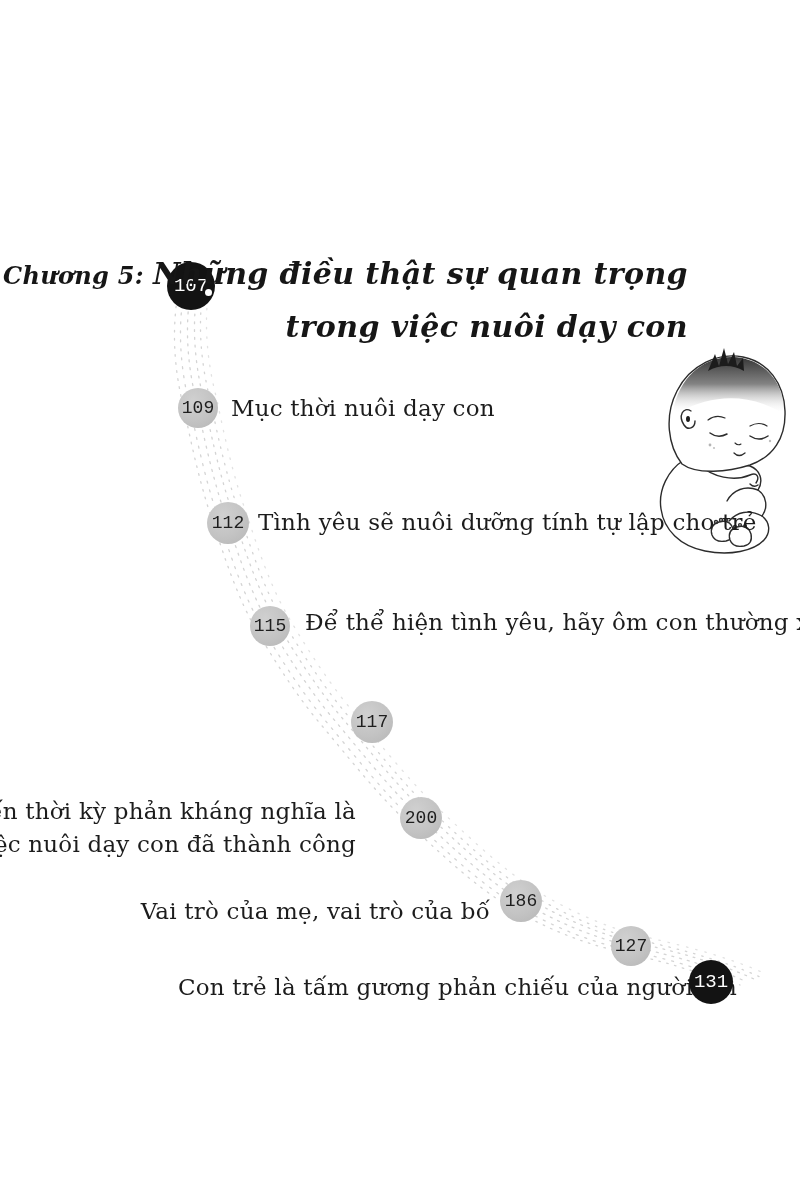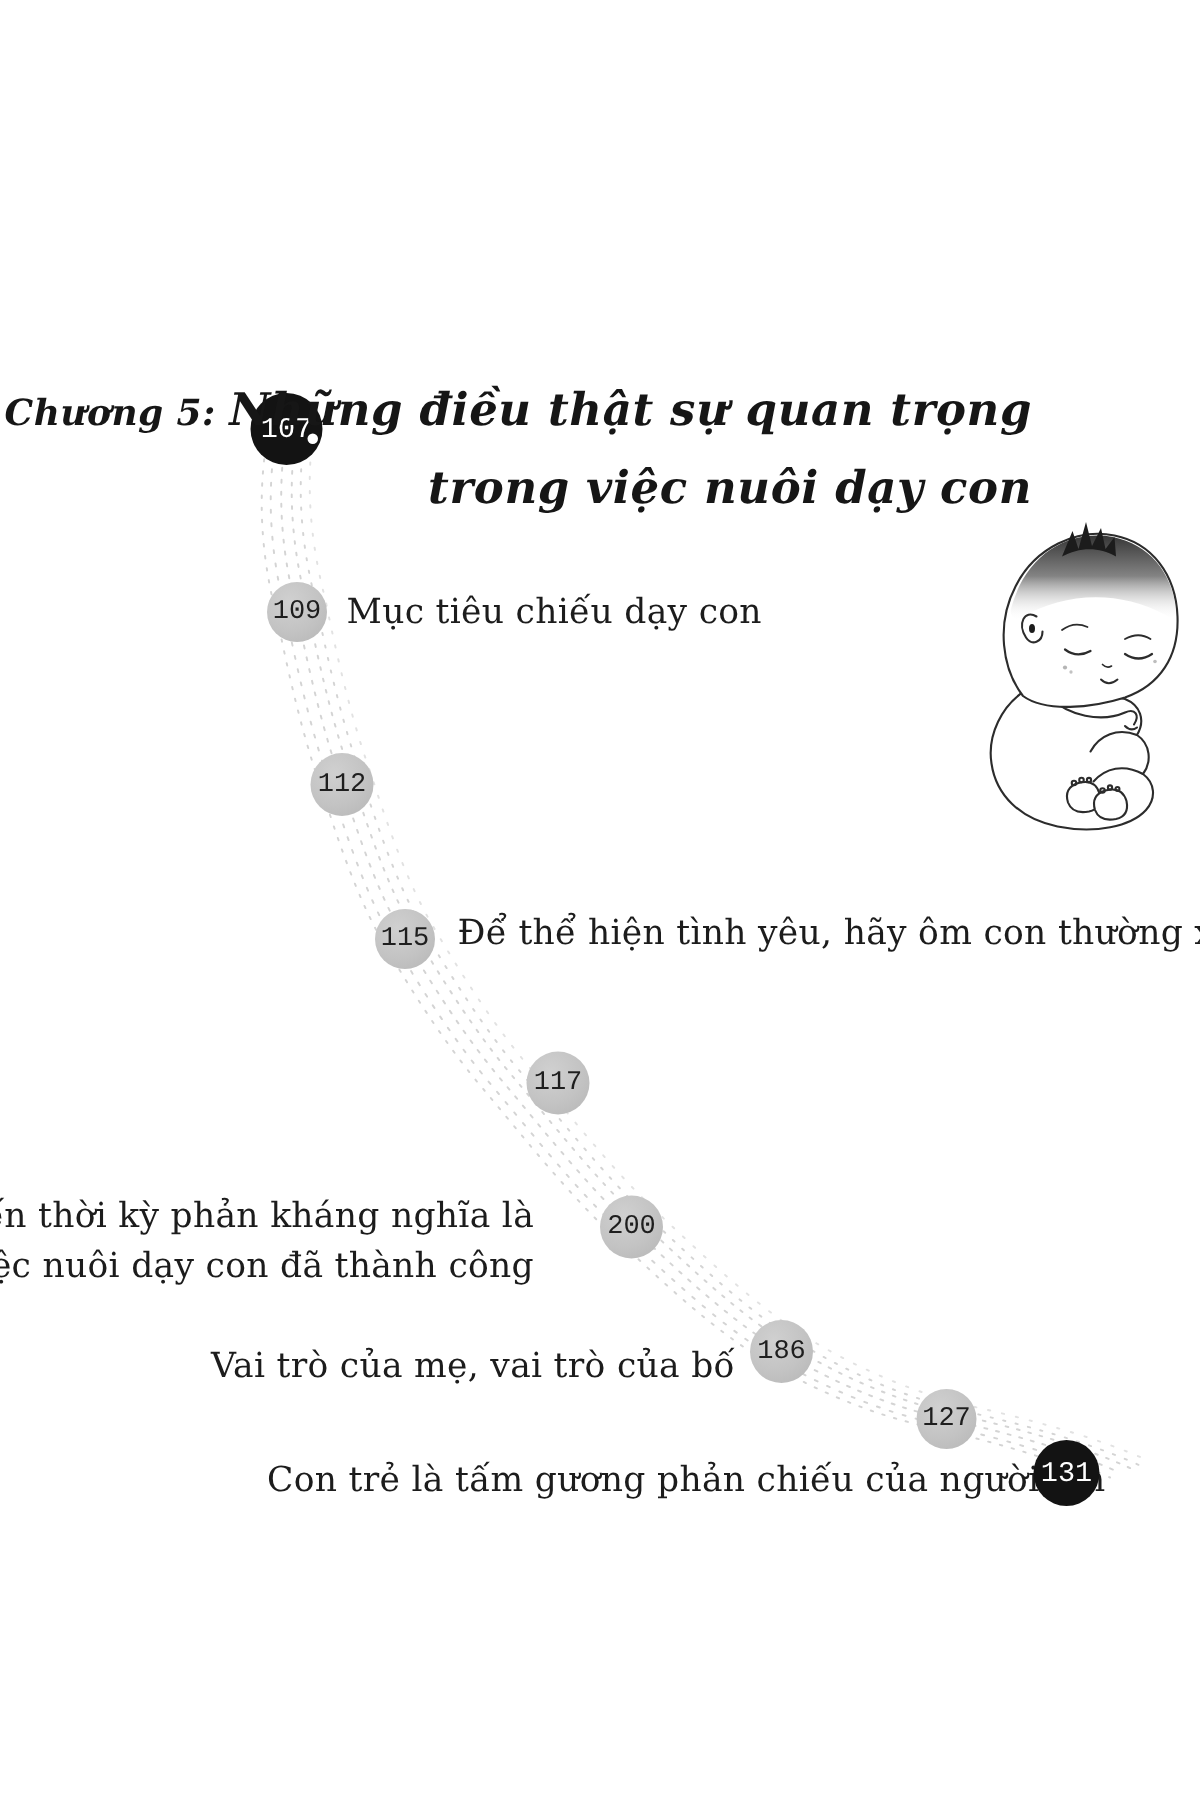--- a/index.html
+++ b/index.html
@@ -95,25 +95,26 @@
     <span class="notch"></span>
   </div>
   <div class="chapter ch5" style="right:112px;top:250px;margin-left:28px;">
     <div><span class="prefix">Chương 5:</span><span class="big">Những điều thật sự quan trọng</span></div>
     <div class="big">trong việc nuôi dạy con</div>
   </div>
 
   <div class="circle gray" style="left:178px;top:388px;width:40px;height:40px;">
     <span>109</span>
   </div>
-  <div class="label" style="left:231px;top:393px;">Mục tiêu chiếu dạy con</div>
+  <div class="label" style="left:231px;top:393px;">Mục thời nuôi dạy con</div>
 
   <div class="circle gray" style="left:207px;top:502px;width:42px;height:42px;">
     <span>112</span>
   </div>
+  <div class="label" style="left:258px;top:507px;">Tình yêu sẽ nuôi dưỡng tính tự lập cho trẻ</div>
 
   <div class="circle gray" style="left:250px;top:606px;width:40px;height:40px;">
     <span>115</span>
   </div>
   <div class="label" style="left:305px;top:607px;">Để thể hiện tình yêu, hãy ôm con thường xuyên</div>
 
   <div class="circle gray" style="left:315px;top:701px;width:42px;height:42px;margin-left:36px;">
     <span>117</span>
   </div>
 

